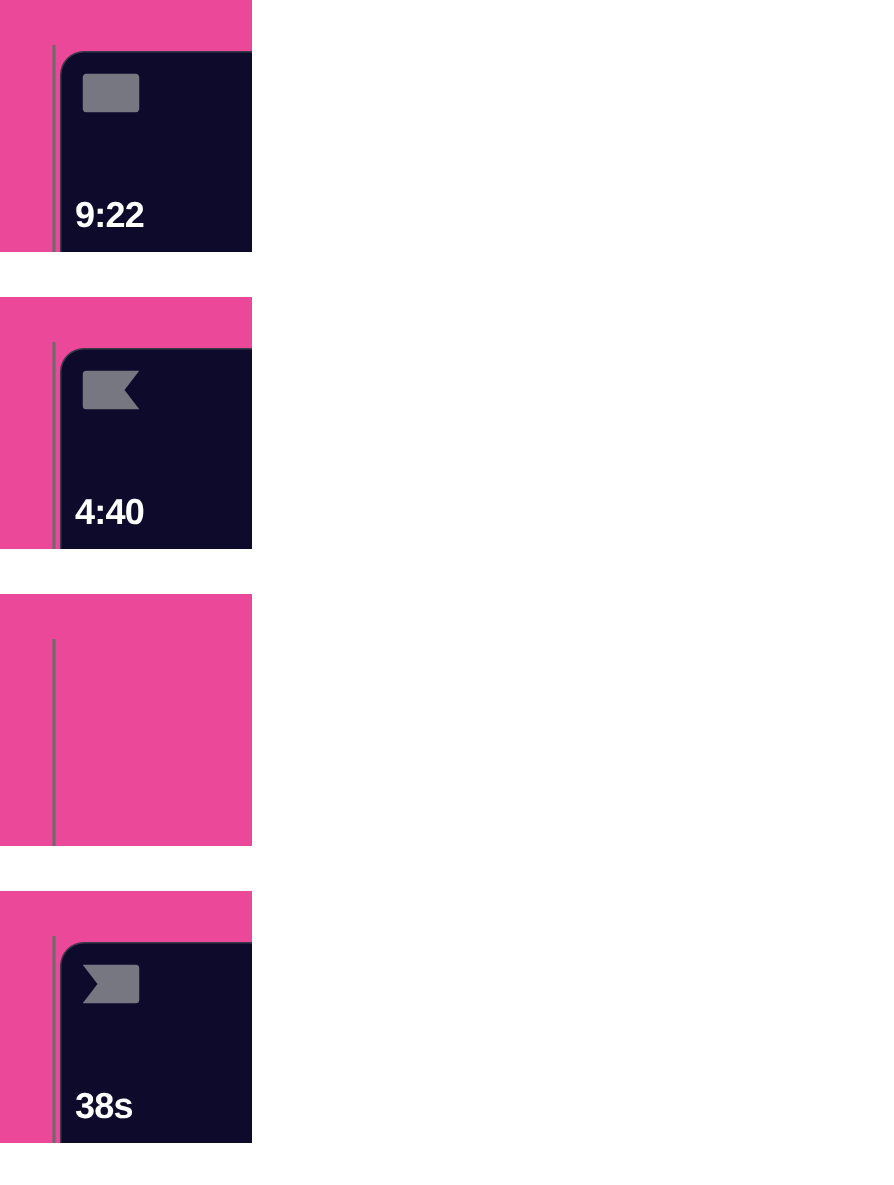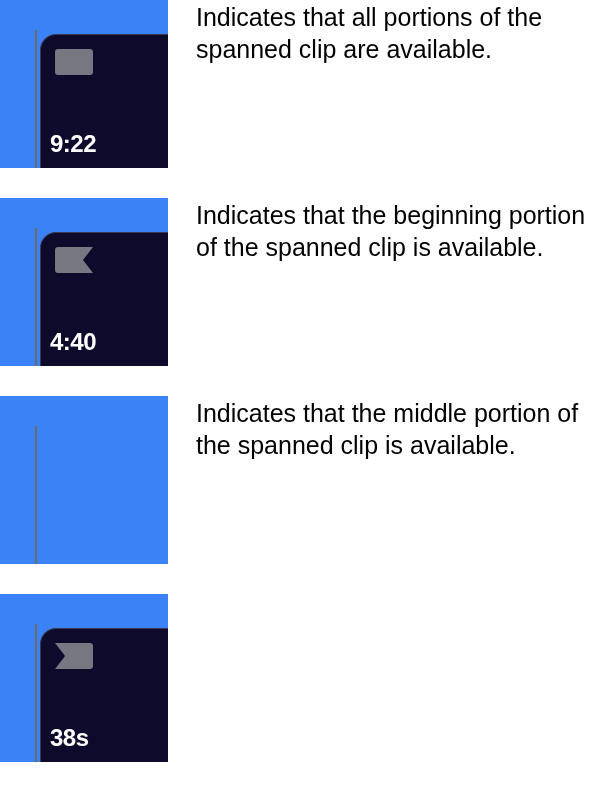--- a/index.html
+++ b/index.html
@@ -19,21 +19,21 @@
       align-items: flex-start;
       gap: 28px;
       margin-bottom: 30px;
     }
     .row:last-child {
       margin-bottom: 0;
     }
     .thumb-wrap {
       width: 168px;
       height: 168px;
-      background: #3b82f6;
+      background: #ec4899;
       position: relative;
       flex-shrink: 0;
     }
     .clip {
       position: absolute;
       left: 40px;
       top: 34px;
       right: 0;
       bottom: 0;
       background: #0d0a2c;
@@ -84,43 +84,40 @@
     <div class="vbar"></div>
     <div class="clip">
       <div class="marker">
         <svg width="38" height="26" viewBox="0 0 38 26">
           <rect x="0" y="0" width="38" height="26" rx="3" fill="#777781"></rect>
         </svg>
       </div>
       <div class="tstamp">9:22</div>
     </div>
   </div>
-  <div class="desc">Indicates that all portions of the spanned clip are available.</div>
 </div>
 
 <div class="row">
   <div class="thumb-wrap">
     <div class="vbar"></div>
     <div class="clip">
       <div class="marker">
         <svg width="38" height="26" viewBox="0 0 38 26">
           <path d="M0 3 Q0 0 3 0 L38 0 L28 13 L38 26 L3 26 Q0 26 0 23 Z" fill="#777781"></path>
         </svg>
       </div>
       <div class="tstamp">4:40</div>
     </div>
   </div>
-  <div class="desc">Indicates that the beginning portion of the spanned clip is available.</div>
 </div>
 
 <div class="row">
   <div class="thumb-wrap">
     <div class="vbar"></div>
   </div>
-  <div class="desc">Indicates that the middle portion of the spanned clip is available.</div>
 </div>
 
 <div class="row">
   <div class="thumb-wrap">
     <div class="vbar"></div>
     <div class="clip">
       <div class="marker">
         <svg width="38" height="26" viewBox="0 0 38 26">
           <path d="M0 0 L35 0 Q38 0 38 3 L38 23 Q38 26 35 26 L0 26 L10 13 Z" fill="#777781"></path>
         </svg>

